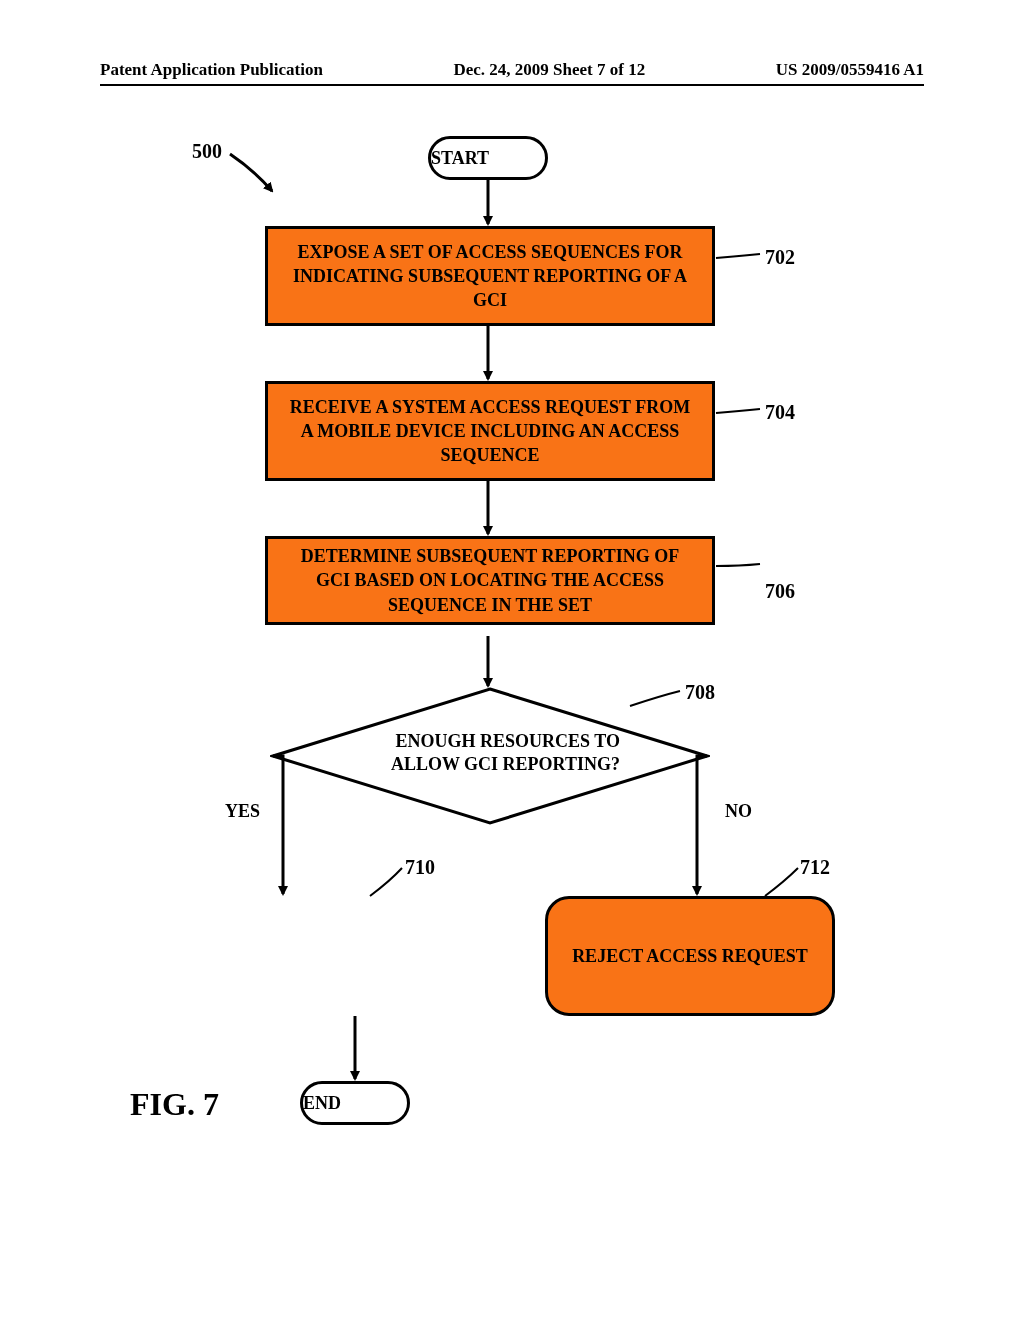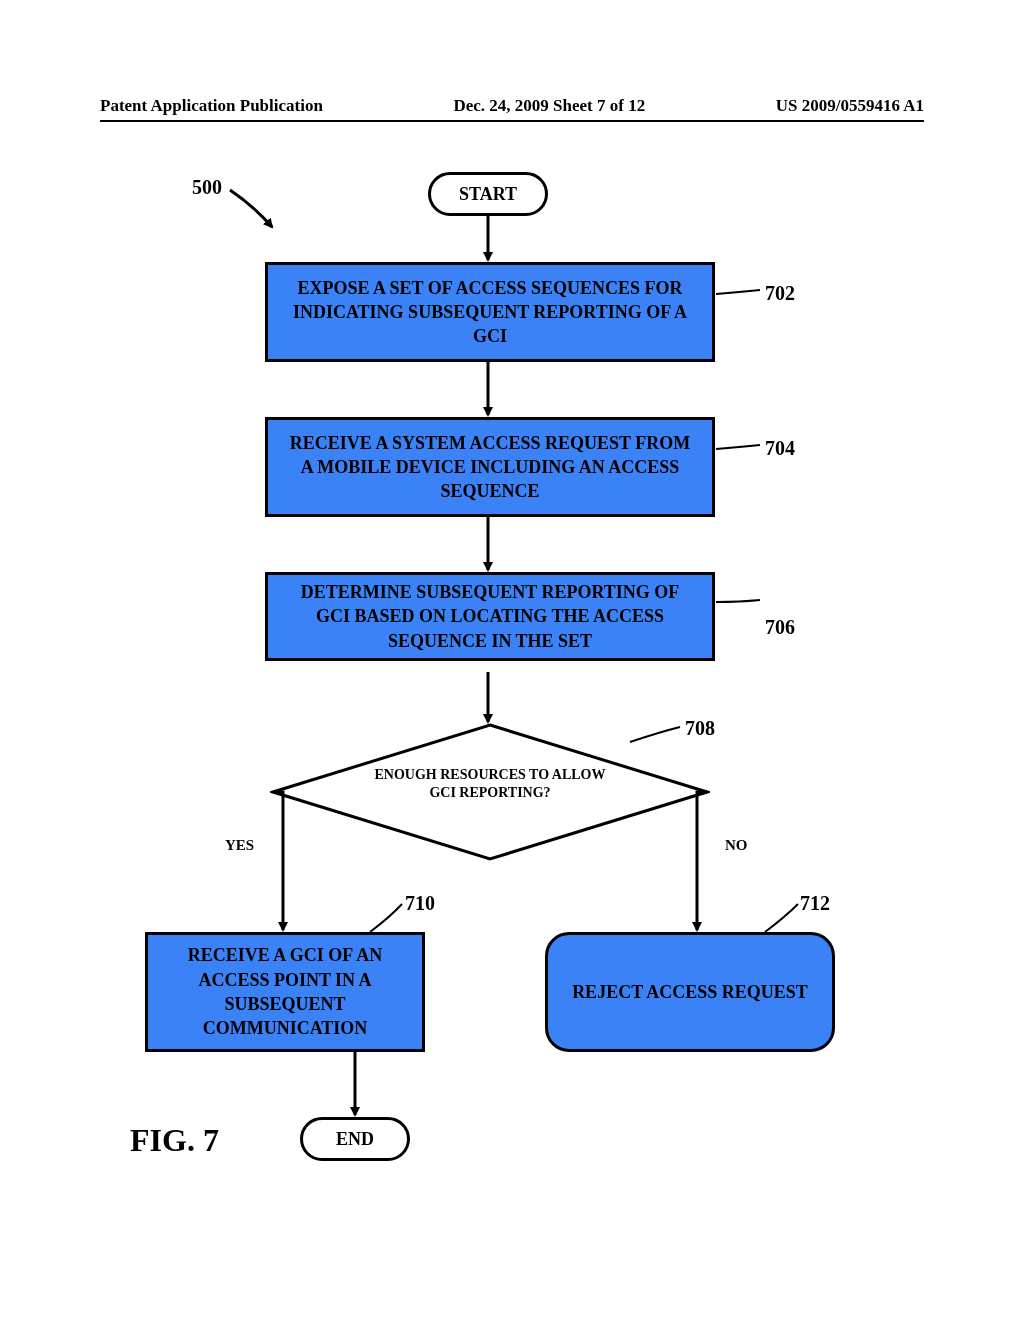--- a/index.html
+++ b/index.html
@@ -9,21 +9,20 @@
     width: 1024px;
     height: 1320px;
     position: relative;
   }
   .page {
     position: absolute;
     left: 100px;
     top: 60px;
     width: 824px;
     height: 1200px;
-    margin-top: 36px;
   }
   .header {
     display: flex;
     justify-content: space-between;
     font-size: 17px;
     font-weight: bold;
     border-bottom: 2px solid #000;
     padding-bottom: 4px;
     margin-bottom: 10px;
   }
@@ -32,58 +31,57 @@
     width: 824px;
     height: 1100px;
   }
   .terminator {
     position: absolute;
     border: 3px solid #000;
     border-radius: 22px;
     height: 44px;
     display: flex;
     align-items: center;
-    justify-content: center;
     font-weight: bold;
     font-size: 18px;
     background: #fff;
   }
   .process {
     position: absolute;
     border: 3px solid #000;
     display: flex;
     align-items: center;
     justify-content: center;
     text-align: center;
     font-weight: bold;
     font-size: 18px;
     line-height: 1.35;
     padding: 10px 14px;
-    background: #3b82f6;
+    background: #f97316;
   }
   .decision-wrap {
     position: absolute;
   }
   .decision-text {
     position: absolute;
-    text-align: center;
+    text-align: right;
     font-weight: bold;
-    font-size: 14px;
+    font-size: 18px;
     line-height: 1.3;
     width: 260px;
   }
   .label {
     position: absolute;
     font-weight: bold;
     font-size: 20px;
   }
   .branch-label {
     position: absolute;
     font-weight: bold;
-    font-size: 15px;
+    font-size: 18px;
   }
   .figcap {
     position: absolute;
     font-weight: bold;
     font-size: 32px;
   }
   svg.overlay {
     position: absolute;
     left: 0; top: 0;
     width: 824px; height: 1100px;
@@ -128,23 +126,20 @@
       <svg width="440" height="140">
         <polygon points="220,3 437,70 220,137 3,70" fill="#fff" stroke="#000" stroke-width="3"></polygon>
       </svg>
       <div class="decision-text" style="left:90px; top:44px;">ENOUGH RESOURCES TO ALLOW GCI REPORTING?</div>
     </div>
     <div class="label" style="left:585px; top:585px;">708</div>
 
     <div class="branch-label" style="left:125px; top:705px;">YES</div>
     <div class="branch-label" style="left:625px; top:705px;text-align:center;">NO</div>
 
-    <div class="process" style="left:45px; top:800px; width:280px; height:120px;">
-      <span>RECEIVE A GCI OF AN ACCESS POINT IN A SUBSEQUENT COMMUNICATION</span>
-    </div>
     <div class="label" style="left:305px; top:760px;">710</div>
 
     <div class="process" style="left:445px; top:800px; width:290px; height:120px;border-radius:24px;">
       <span>REJECT ACCESS REQUEST</span>
     </div>
     <div class="label" style="left:700px; top:760px;">712</div>
 
     <div class="terminator" style="left:200px; top:985px; width:110px;">
       <span>END</span>
     </div>

